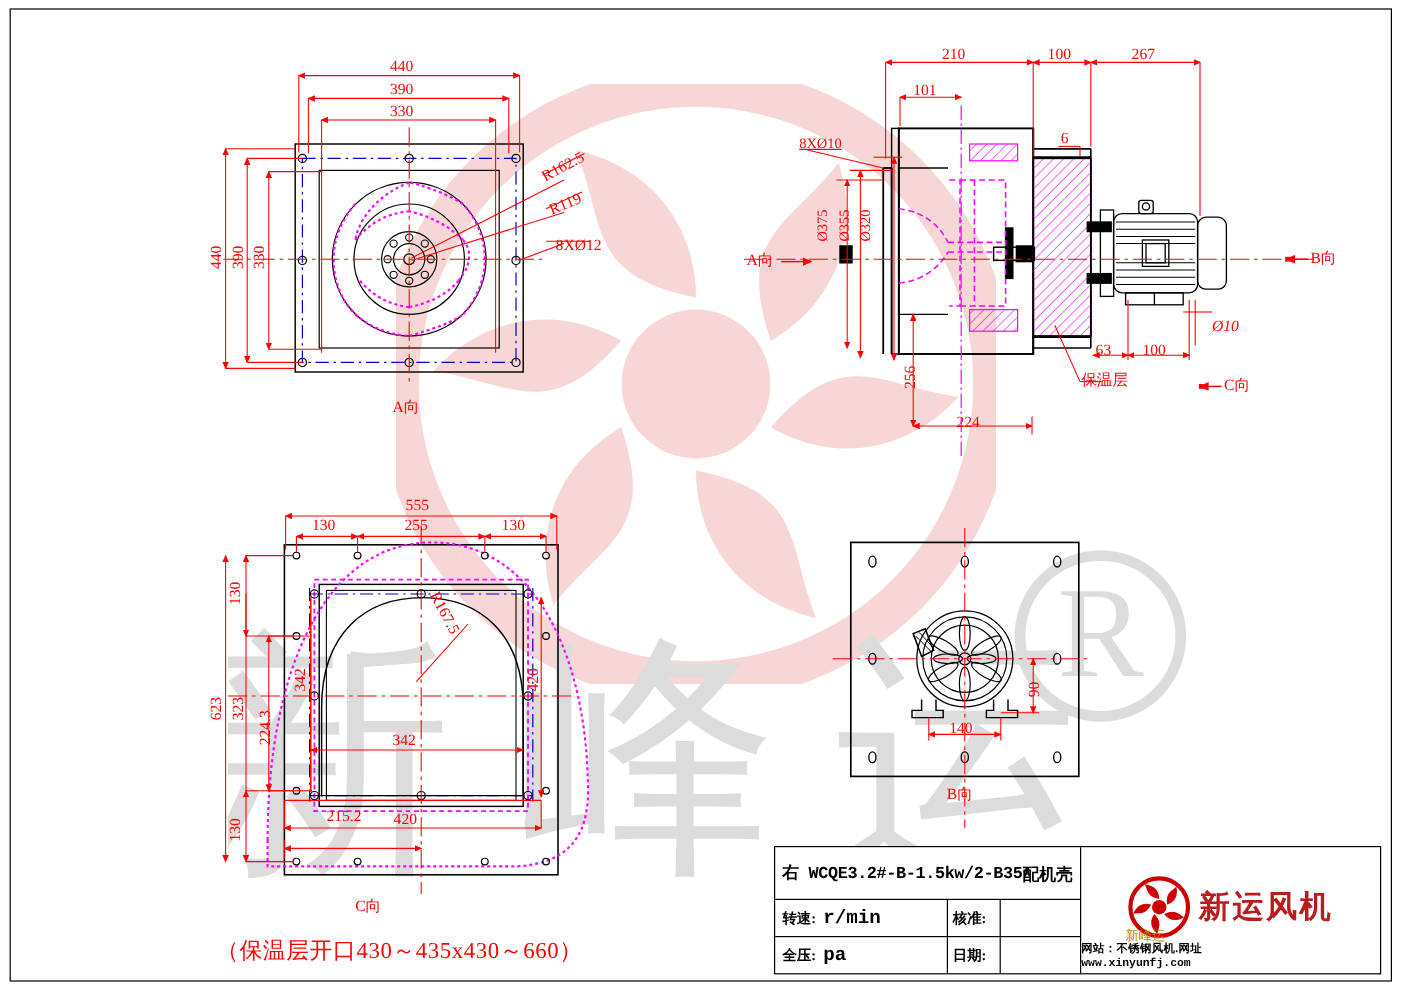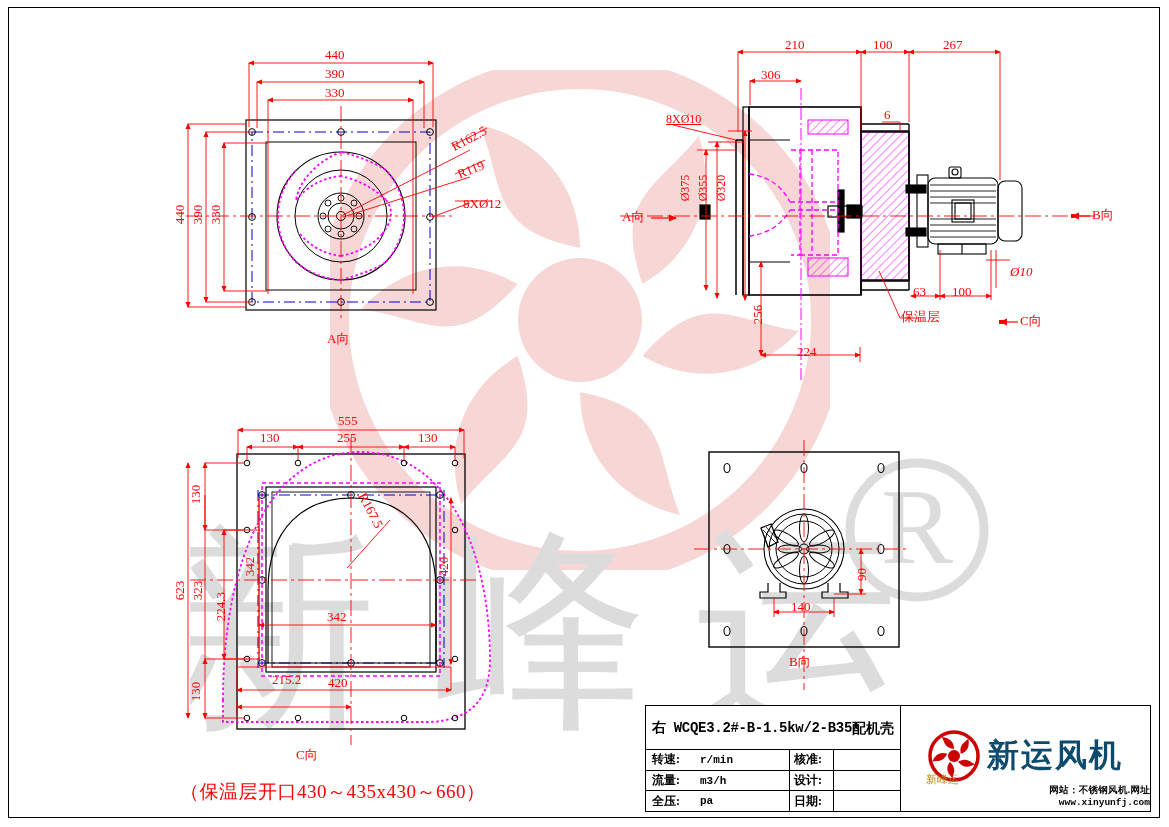--- a/index.html
+++ b/index.html
@@ -38,29 +38,29 @@
             display:flex;flex-direction:row;align-items:center;justify-content:center;padding-top:1px;}
   .tb-model .m1{font-size:14px;font-family:"Liberation Mono",monospace;font-weight:bold;letter-spacing:-.3px;}
   .tb-model .m2{font-size:14px;font-weight:bold;margin-top:1px;}
   .tb-rows{flex:1;display:flex;flex-direction:column;}
   .tb-row{flex:1;display:flex;border-bottom:1.3px solid #000;box-sizing:border-box;}
   .tb-row:last-child{border-bottom:none;}
   .tb-c1{width:144px;border-right:1.3px solid #000;box-sizing:border-box;display:flex;align-items:center;padding-left:6px;}
   .tb-c2{width:44px;border-right:1.3px solid #000;box-sizing:border-box;display:flex;align-items:center;padding-left:4px;}
   .tb-c3{flex:1;}
   .tb-k{font-size:12px;font-weight:bold;}
-  .tb-u{font-size:11px;font-weight:bold;font-family:"Liberation Mono",monospace;margin-left:20px;}
+  .tb-u{font-size:16px;font-weight:bold;font-family:"Liberation Mono",monospace;margin-left:6px;}
 
   .tb-right{flex:1;position:relative;display:flex;flex-direction:column;align-items:center;justify-content:center;}
   .logo-row{display:flex;align-items:center;gap:7px;margin-top:-6px;}
   .logo-mark{position:relative;width:52px;height:52px;}
   .logo-sub{position:absolute;left:-2px;bottom:-5px;font-size:11px;color:#b8860b;
             font-family:"Liberation Serif",serif;white-space:nowrap;}
-  .logo-name{font-size:32px;font-weight:bold;letter-spacing:2px;color:#0c4a6e;}
-  .logo-web{position:absolute;bottom:3px;left:0;right:0;text-align:right;}
+  .logo-name{font-size:26px;font-weight:bold;letter-spacing:2px;color:#b91c1c;}
+  .logo-web{position:absolute;bottom:3px;left:0;right:0;text-align:left;}
   .logo-web .w1{font-size:9.5px;font-weight:bold;color:#000;letter-spacing:.3px;}
   .logo-web .w2{font-size:9.5px;font-weight:bold;color:#000;font-family:"Liberation Mono",monospace;}
 
   
   .note{position:absolute;left:180px;top:779px;z-index:30;font-size:19px;color:#ff0000;
         letter-spacing:.5px;white-space:nowrap;}
 </style>
 </head>
 <body>
 
@@ -464,21 +464,21 @@
   <div class="lbl red d vtxt" style="left:188px;top:208px;">390</div>
   <div class="lbl red d vtxt" style="left:206px;top:208px;">330</div>
   <div class="lbl red d" style="left:450px;top:132px;transform:rotate(-28deg);">R162.5</div>
   <div class="lbl red d" style="left:457px;top:163px;transform:rotate(-22deg);">R119</div>
   <div class="lbl red d" style="left:463px;top:197px;">8XØ12</div>
   <div class="lbl red d" style="left:327px;top:332px;">A向</div>
 
   <div class="lbl red d" style="left:785px;top:38px;">210</div>
   <div class="lbl red d" style="left:873px;top:38px;">100</div>
   <div class="lbl red d" style="left:943px;top:38px;">267</div>
-  <div class="lbl red d" style="left:761px;top:68px;">306</div>
+  <div class="lbl red d" style="left:761px;top:68px;">101</div>
   <div class="lbl red d" style="left:884px;top:108px;">6</div>
   <div class="lbl red dsm" style="left:666px;top:113px;text-decoration:underline;">8XØ10</div>
   <div class="lbl red dsm vtxt" style="left:672px;top:182px;">Ø375</div>
   <div class="lbl red dsm vtxt" style="left:690px;top:182px;">Ø355</div>
   <div class="lbl red dsm vtxt" style="left:708px;top:182px;">Ø320</div>
   <div class="lbl red d vtxt" style="left:748px;top:308px;">256</div>
   <div class="lbl red d" style="left:797px;top:345px;">224</div>
   <div class="lbl red d" style="left:913px;top:285px;">63</div>
   <div class="lbl red d" style="left:952px;top:285px;">100</div>
   <div class="lbl red d" style="left:1010px;top:265px;font-style:italic;">Ø10</div>
@@ -515,30 +515,20 @@
         <div class="m2">配机壳</div>
       </div>
       <div class="tb-rows">
         <div class="tb-row">
           <div class="tb-c1">
             <span class="tb-k">转速:</span>
             <span class="tb-u">r/min</span>
           </div>
           <div class="tb-c2">
             <span class="tb-k">核准:</span>
-          </div>
-          <div class="tb-c3"></div>
-        </div>
-        <div class="tb-row">
-          <div class="tb-c1">
-            <span class="tb-k">流量:</span>
-            <span class="tb-u">m3/h</span>
-          </div>
-          <div class="tb-c2">
-            <span class="tb-k">设计:</span>
           </div>
           <div class="tb-c3"></div>
         </div>
         <div class="tb-row">
           <div class="tb-c1">
             <span class="tb-k">全压:</span>
             <span class="tb-u">pa</span>
           </div>
           <div class="tb-c2">
             <span class="tb-k">日期:</span>

